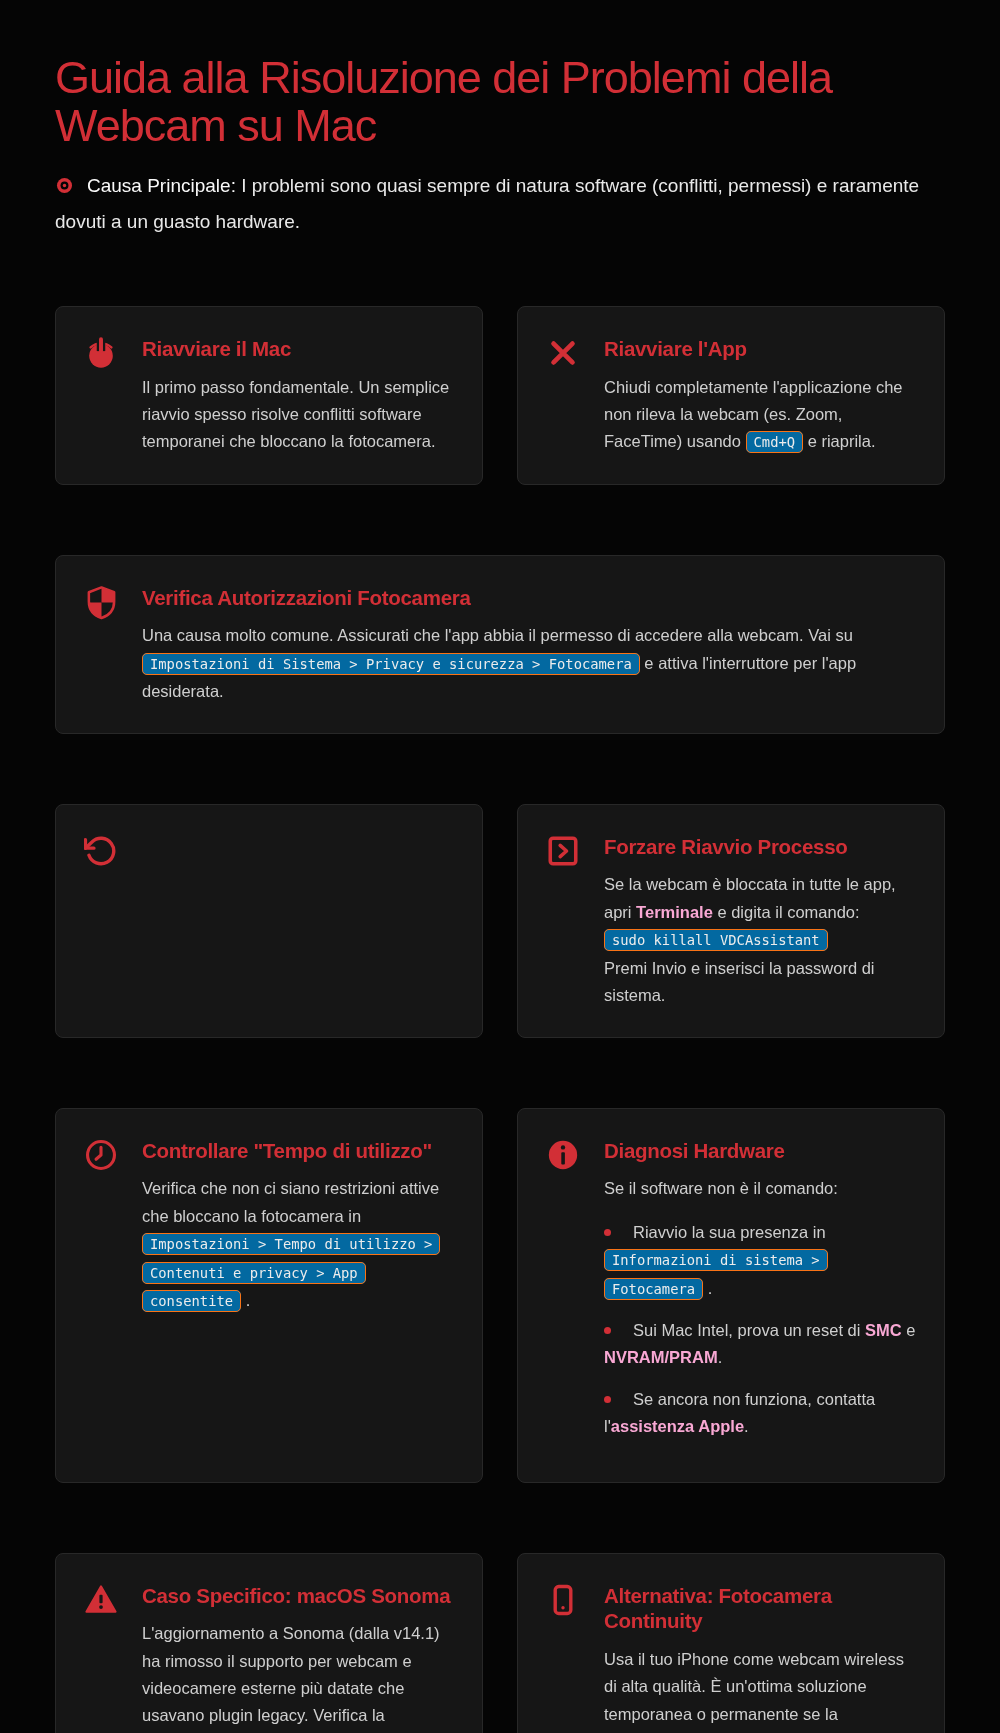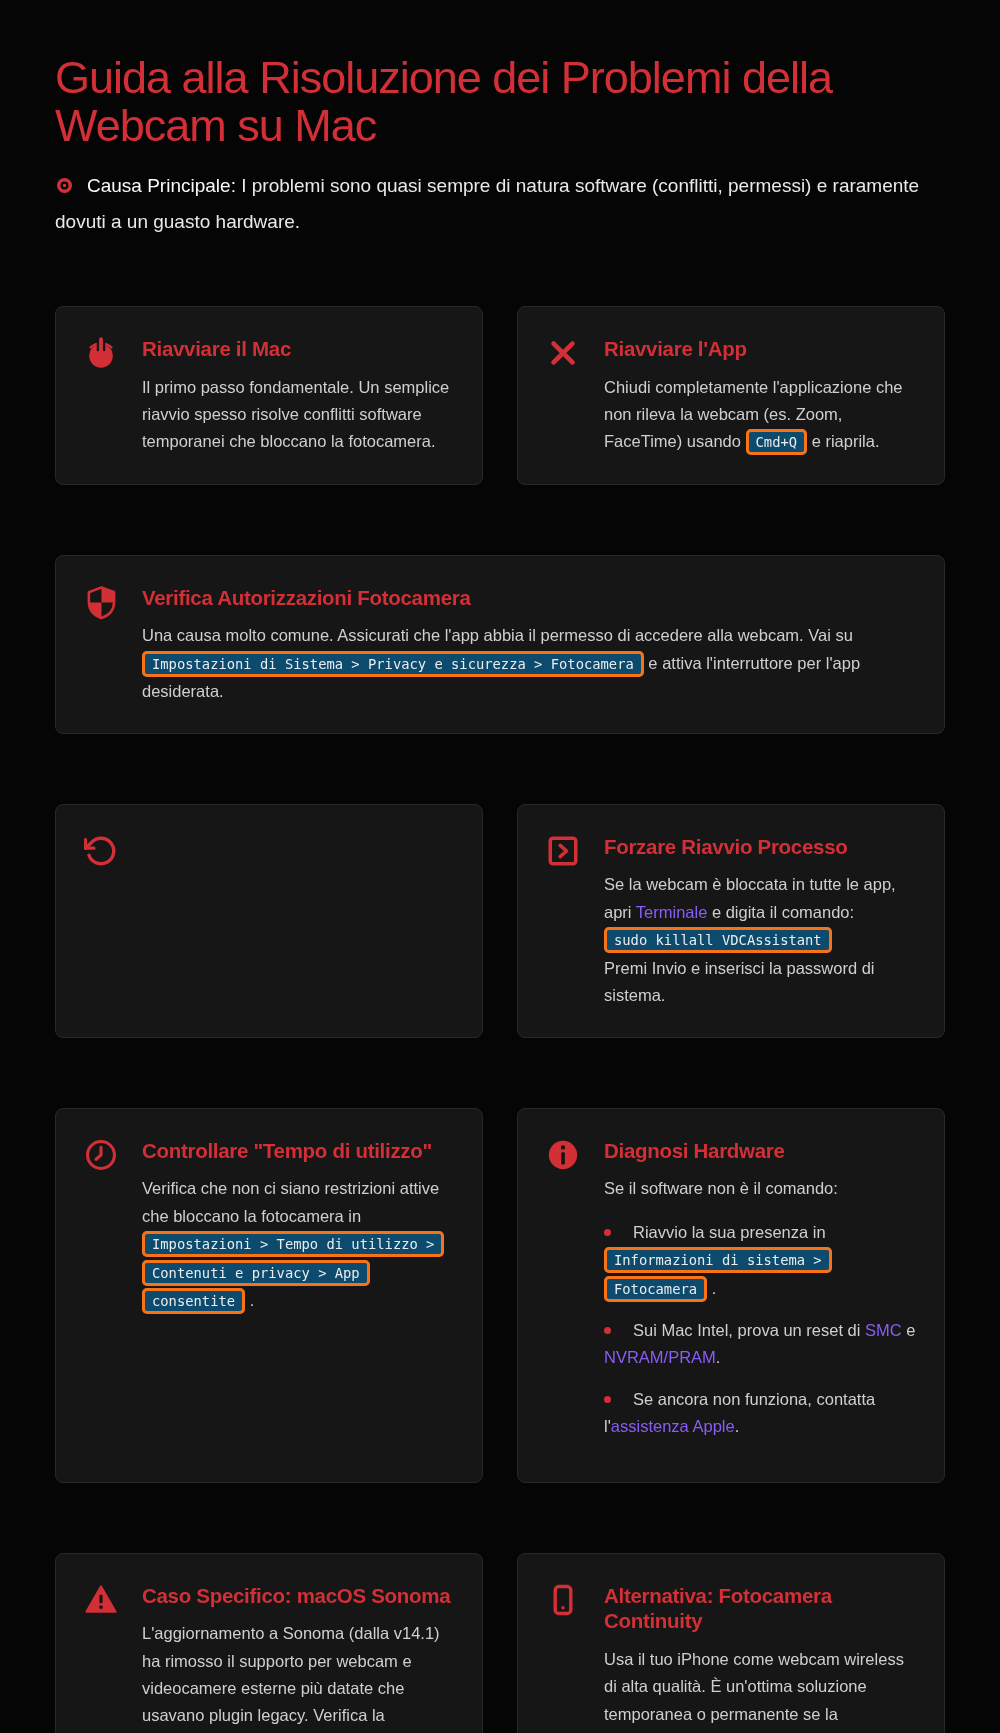--- a/index.html
+++ b/index.html
@@ -58,30 +58,30 @@
     margin:2px 0 12px;
   }
   .card-body{
     color:var(--body-text);
     font-size:16.5px;
     line-height:1.66;
   }
   .chip{
     font-family:"DejaVu Sans Mono","Liberation Mono",monospace;
     font-size:13.8px;
-    background:#0c4a6e;
-    border:3px solid #f97316;
+    background:#0369a1;
+    border:1px solid #f97316;
     border-radius:5px;
     padding:2px 7px;
     color:#ececec;
     line-height:2.0;
     box-decoration-break:clone;
     -webkit-box-decoration-break:clone;
   }
-  .b{color:#8b5cf6;font-weight:400;}
+  .b{color:#f9a8d4;font-weight:700;}
   ul.bullets{list-style:none;margin:16px 0 0;padding:0;color:var(--body-text);font-size:16.5px;line-height:1.66;}
   ul.bullets li{margin:0 0 14px;}
   .dot{display:inline-block;width:29px;}
   .dot::before{content:"";display:inline-block;width:7px;height:7px;border-radius:50%;background:var(--accent);vertical-align:2px;}
   .footer{display:flex;justify-content:flex-end;margin-top:44px;}
 </style>
 </head>
 <body>
 
 <div class="page">

